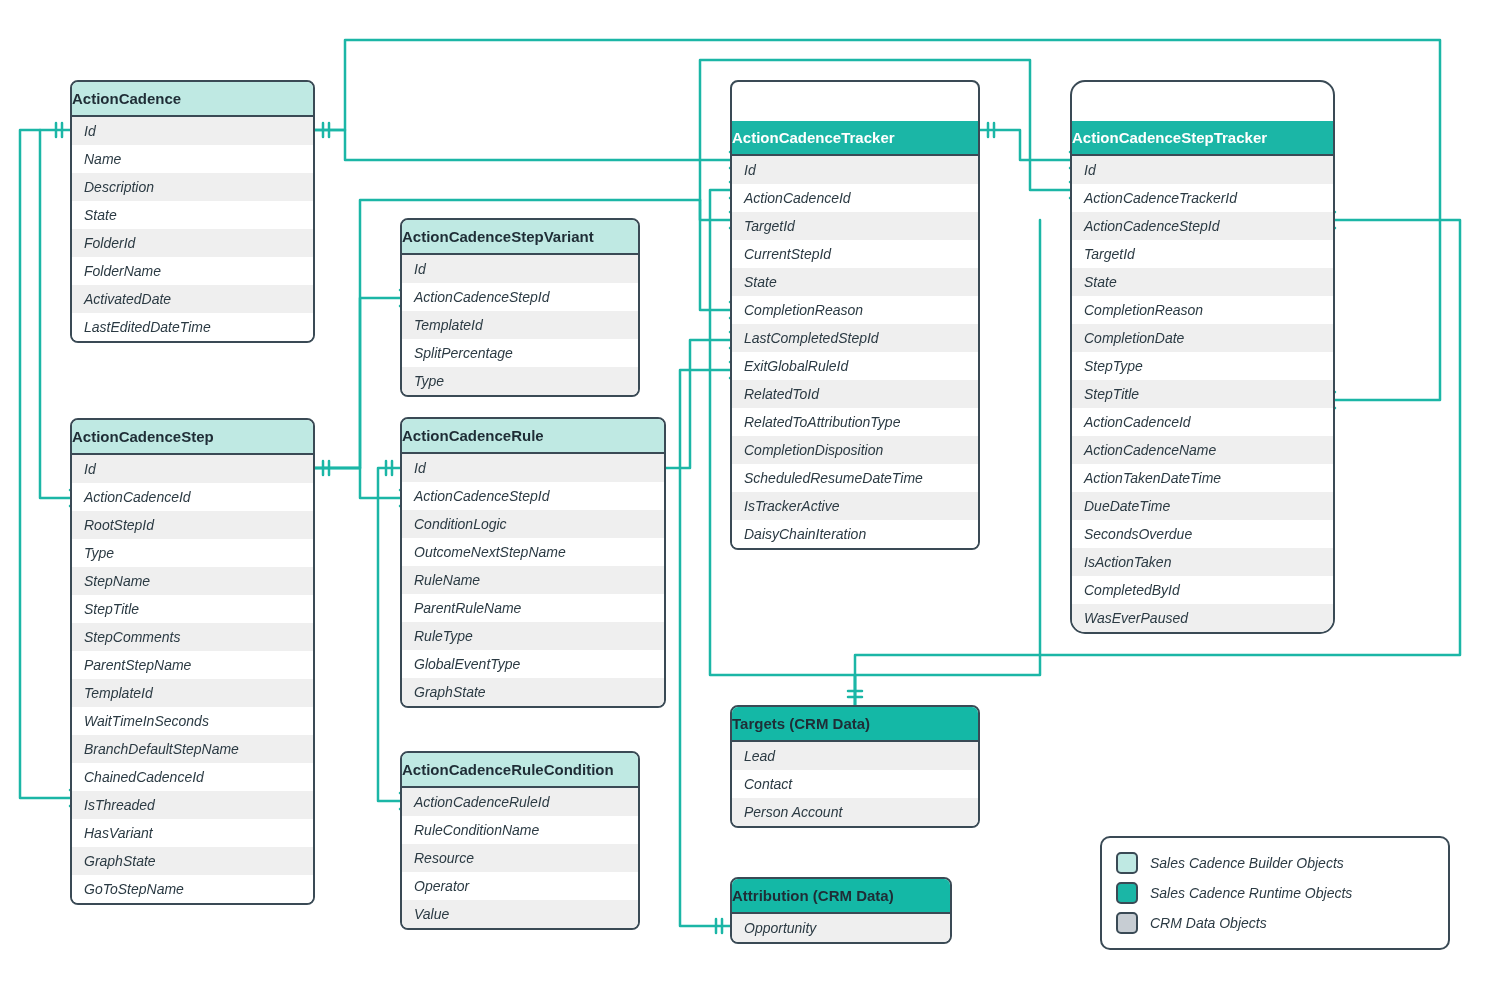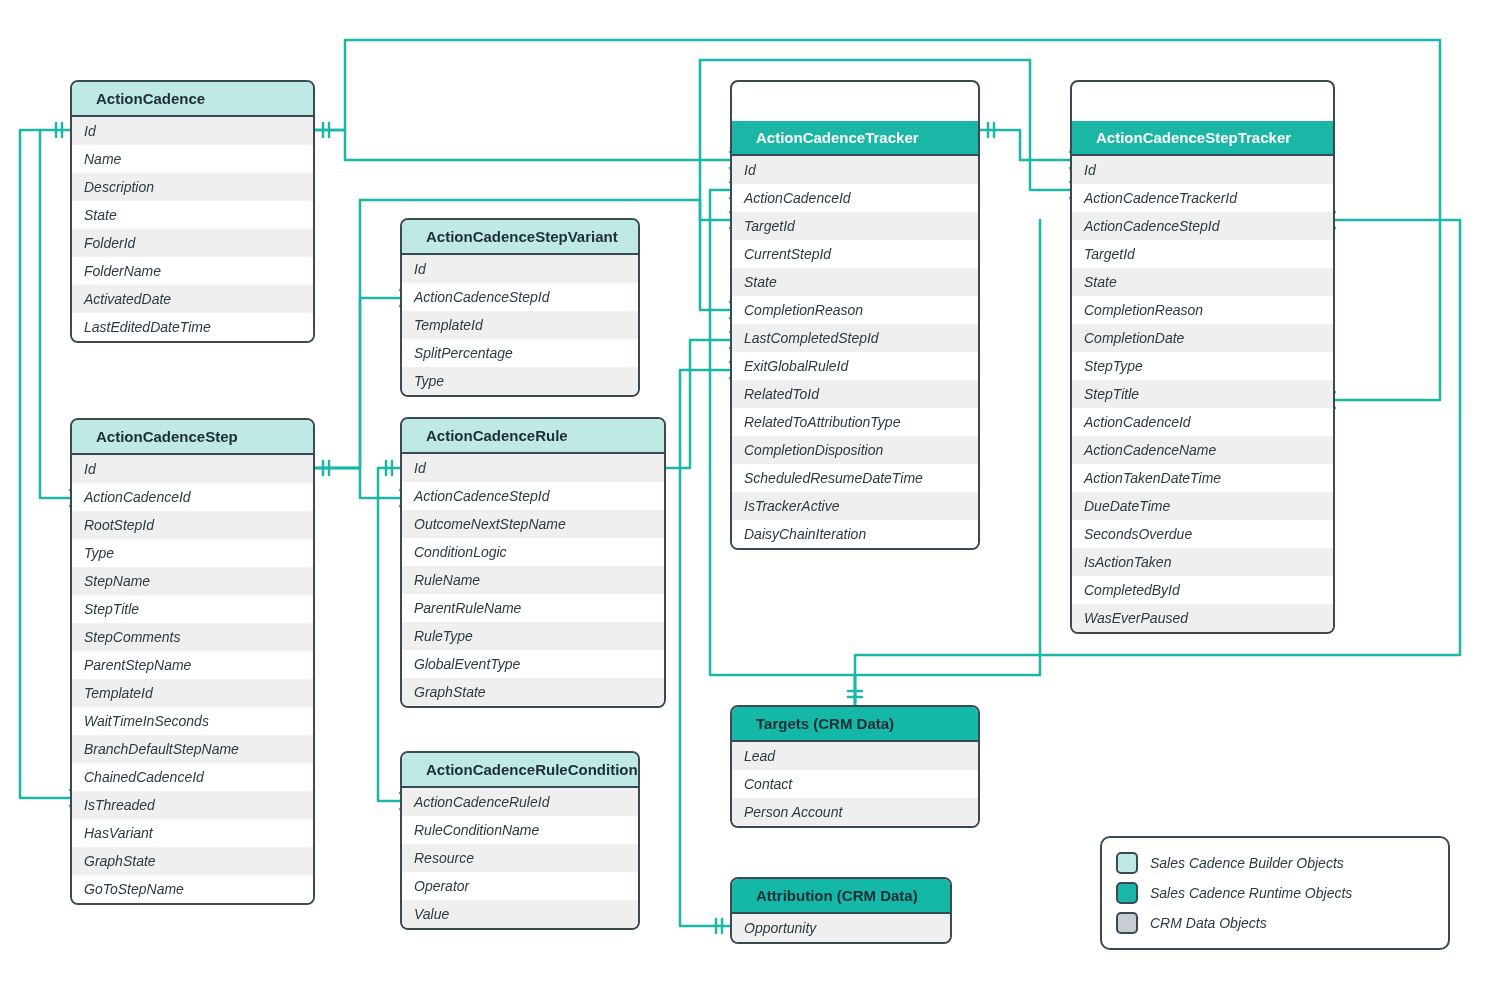--- a/index.html
+++ b/index.html
@@ -26,21 +26,21 @@
     border: 2px solid #3a4a55;
     border-radius: 8px;
     overflow: hidden;
     background: #ffffff;
     box-shadow: 0 0 0 rgba(0,0,0,0);
     z-index: 2;
   }
   .entity .hdr {
     font-weight: 700;
     font-size: 15px;
-    padding: 8px 24px;
+    padding: 8px 0;
     color: #1f2d36;
     border-bottom: 2px solid #3a4a55;
   }
   .entity.builder .hdr { background: #bfe9e3; }
   .entity.runtime .hdr { background: #1bb6a6; color: #ffffff; margin-top: 39px; }
   .entity.crm .hdr { background: #14b8a6; }
   .entity .row {
     font-size: 14px;
     font-style: italic;
     color: #2b3a43;
@@ -180,22 +180,22 @@
         <div class="row">Id</div>
         <div class="row">ActionCadenceStepId</div>
         <div class="row">TemplateId</div>
         <div class="row">SplitPercentage</div>
         <div class="row">Type</div>
       </div>
       <div class="entity builder" style="left: 400px; top: 417px; width: 266px;">
         <div class="hdr">ActionCadenceRule</div>
         <div class="row">Id</div>
         <div class="row">ActionCadenceStepId</div>
+        <div class="row">ConditionLogic</div>
         <div class="row">OutcomeNextStepName</div>
-        <div class="row">ConditionLogic</div>
         <div class="row">RuleName</div>
         <div class="row">ParentRuleName</div>
         <div class="row">RuleType</div>
         <div class="row">GlobalEventType</div>
         <div class="row">GraphState</div>
       </div>
       <div class="entity builder" style="left: 400px; top: 751px; width: 240px;">
         <div class="hdr">ActionCadenceRuleCondition</div>
         <div class="row">ActionCadenceRuleId</div>
         <div class="row">RuleConditionName</div>
@@ -213,21 +213,21 @@
         <div class="row">CompletionReason</div>
         <div class="row">LastCompletedStepId</div>
         <div class="row">ExitGlobalRuleId</div>
         <div class="row">RelatedToId</div>
         <div class="row">RelatedToAttributionType</div>
         <div class="row">CompletionDisposition</div>
         <div class="row">ScheduledResumeDateTime</div>
         <div class="row">IsTrackerActive</div>
         <div class="row">DaisyChainIteration</div>
       </div>
-      <div class="entity runtime" style="left: 1070px; top: 80px; width: 265px;">
+      <div class="entity runtime" style="left: 1070px; top: 80px; width: 265px; border-radius: 15px;">
         <div class="hdr">ActionCadenceStepTracker</div>
         <div class="row">Id</div>
         <div class="row">ActionCadenceTrackerId</div>
         <div class="row">ActionCadenceStepId</div>
         <div class="row">TargetId</div>
         <div class="row">State</div>
         <div class="row">CompletionReason</div>
         <div class="row">CompletionDate</div>
         <div class="row">StepType</div>
         <div class="row">StepTitle</div>

